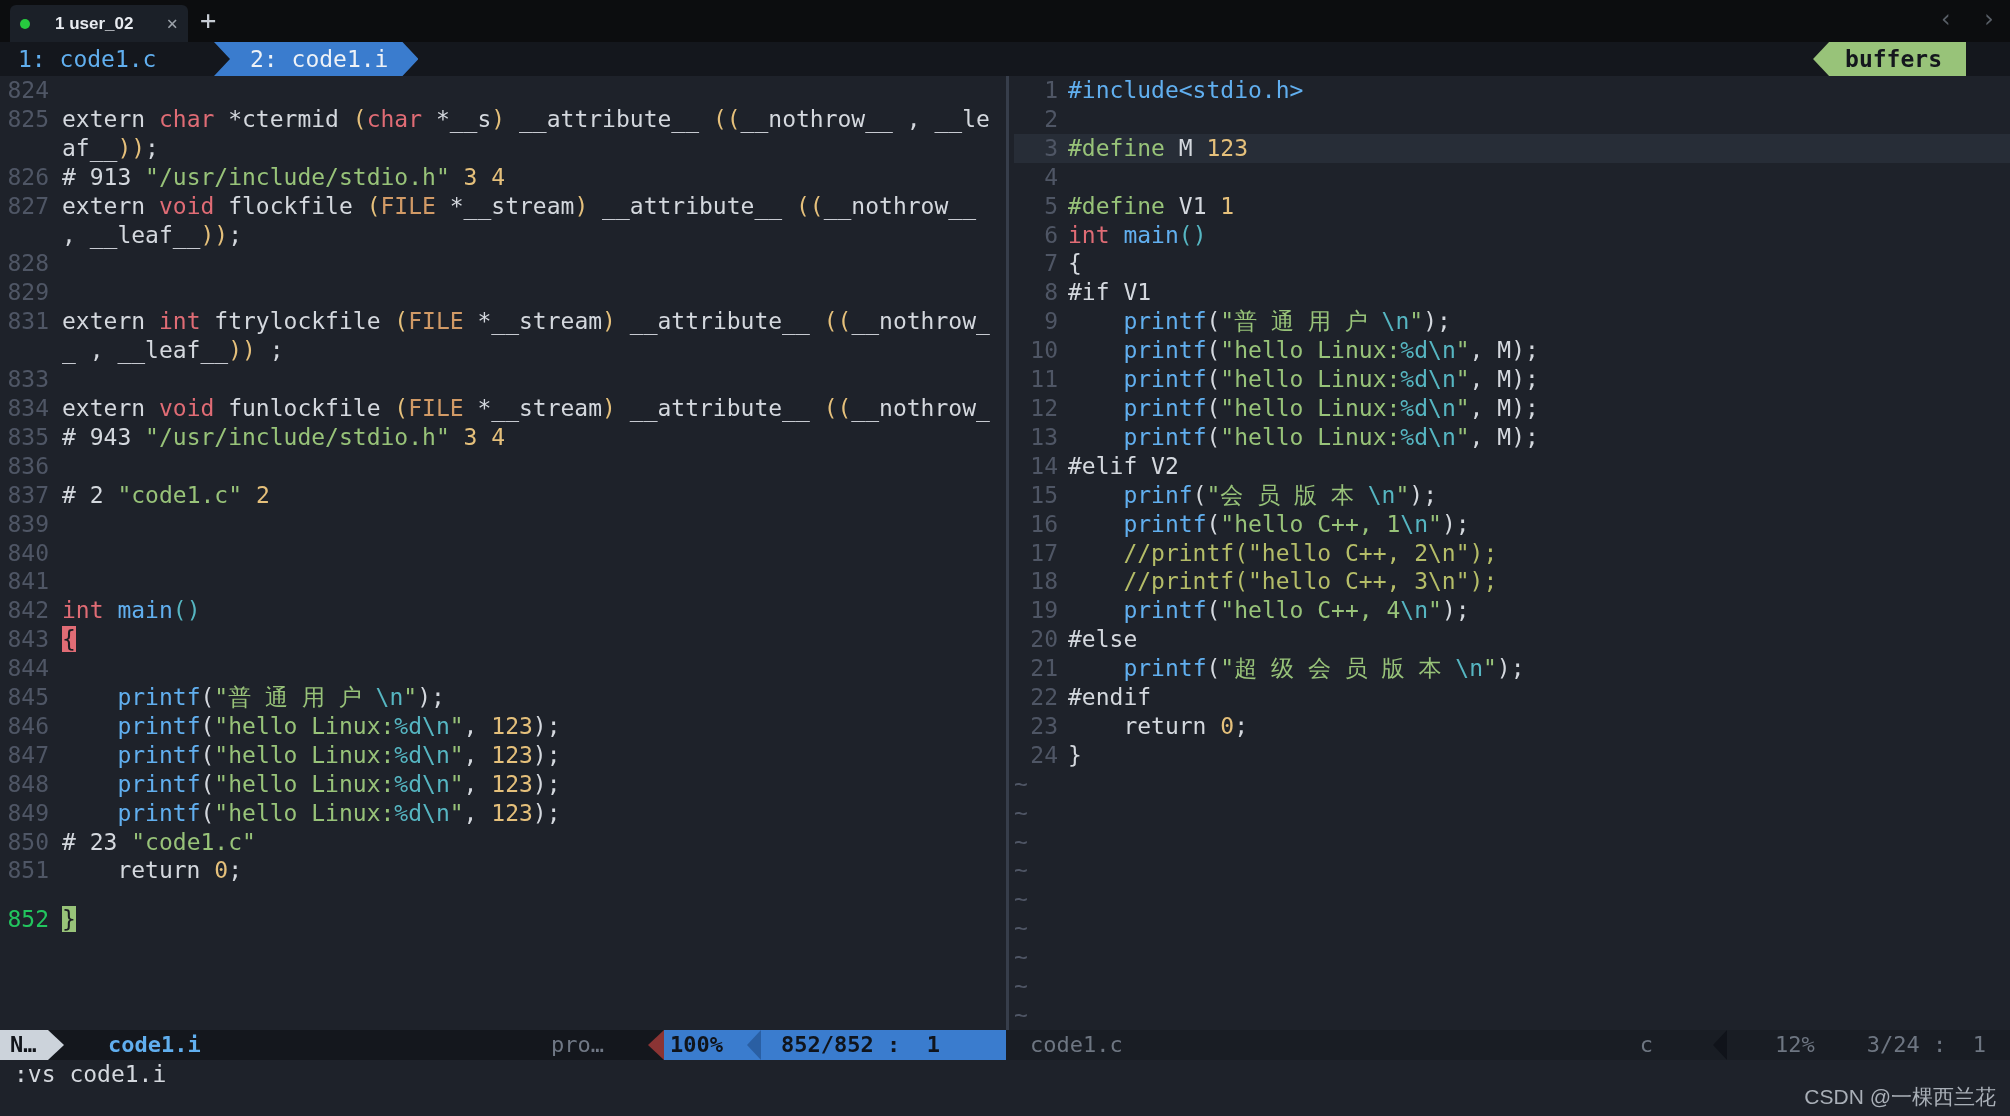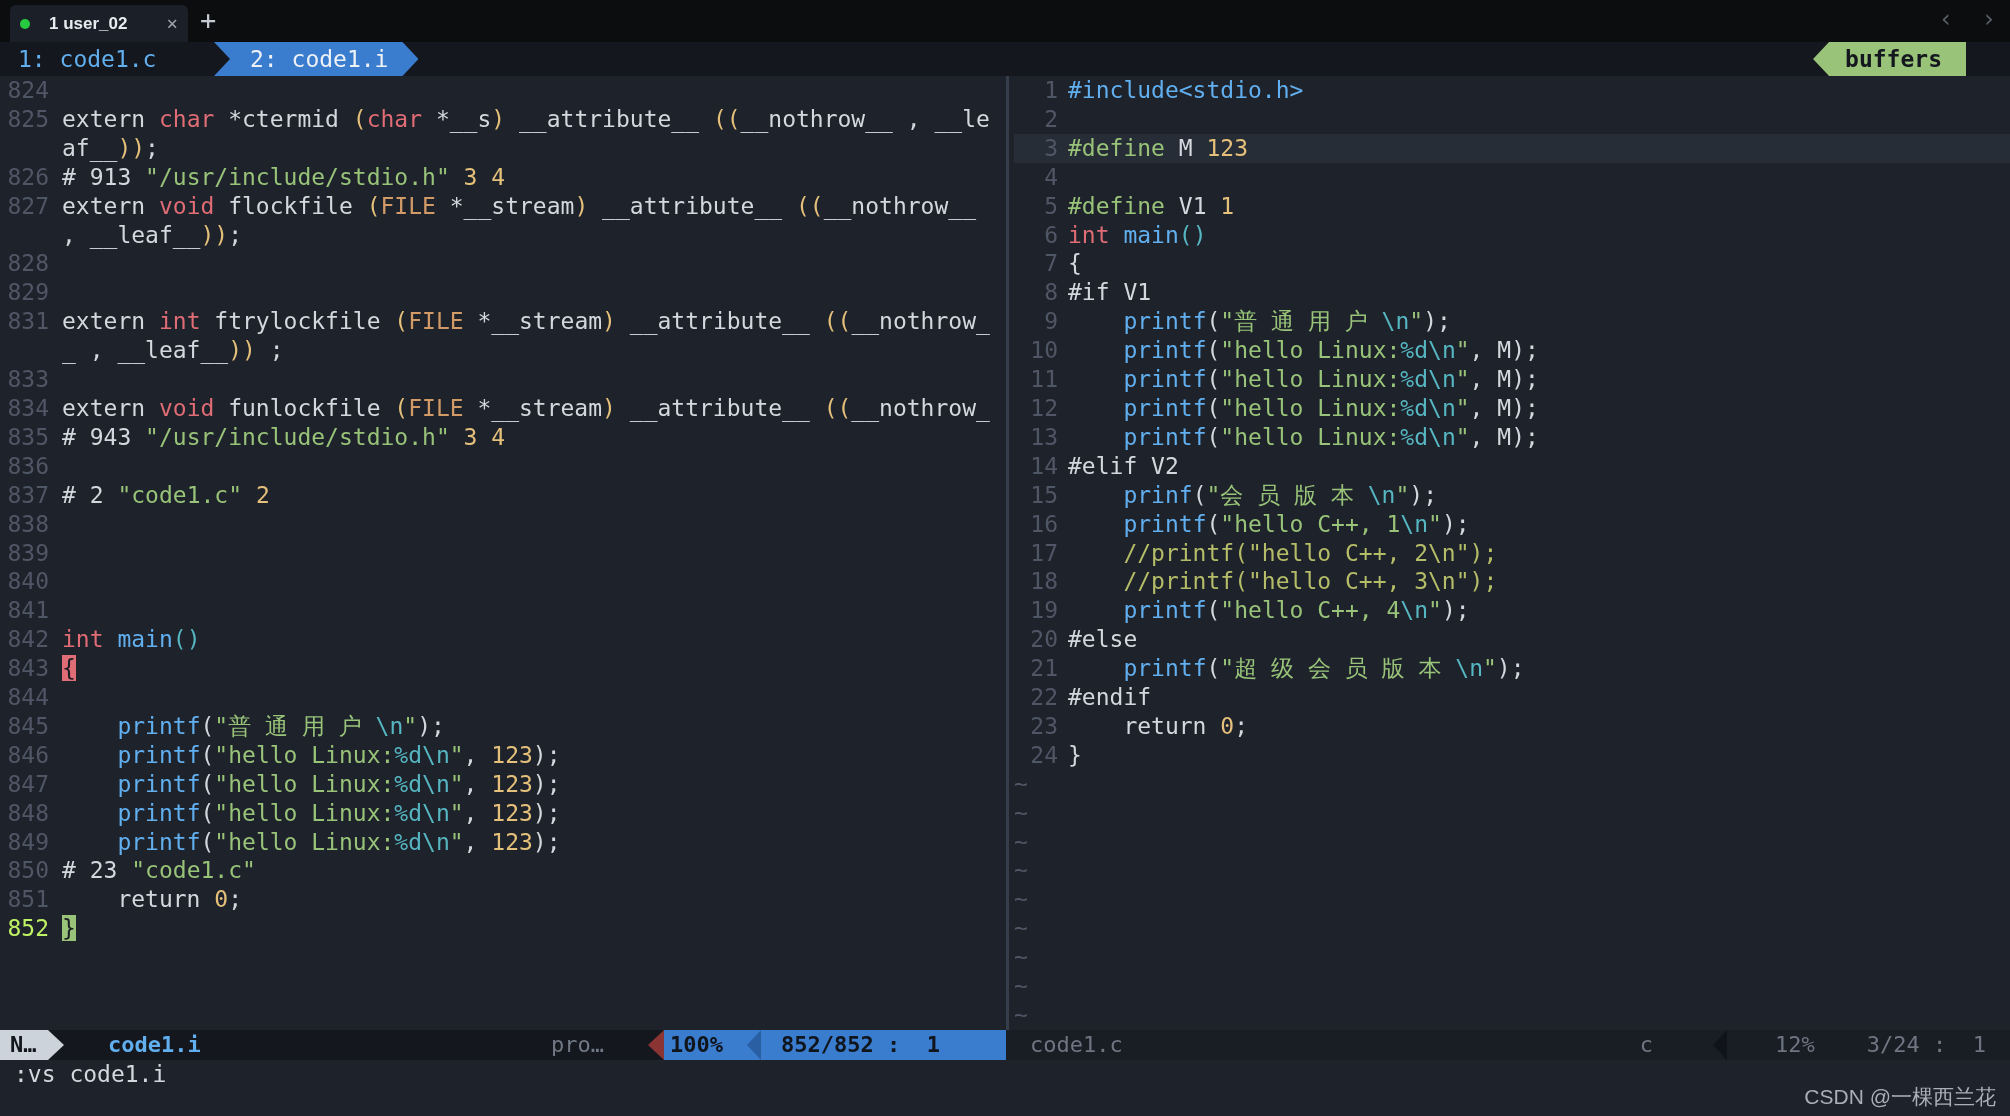--- a/index.html
+++ b/index.html
@@ -4,21 +4,21 @@
 <style>
   * { margin:0; padding:0; box-sizing:border-box; }
   body { background:#15171c; font-family:"DejaVu Sans Mono", monospace; }
   .screen { position:relative; width:2010px; height:1116px; background:#1e222a; overflow:hidden; }
 
   
   .titlebar { position:absolute; top:0; left:0; right:0; height:42px; background:#0c0d0f; }
   .term-tab { position:absolute; left:10px; top:5px; width:178px; height:37px; background:#1b2028;
               border-radius:6px 6px 0 0; display:flex; align-items:center; padding:0 10px; }
   .tab-dot { width:10px; height:10px; border-radius:50%; flex:0 0 auto; }
-  .tab-title { margin-left:19px; font-family:"Liberation Sans",sans-serif; font-size:17px; font-weight:bold; color:#e8ebf0; white-space:nowrap; }
+  .tab-title { margin-left:25px; font-family:"Liberation Sans",sans-serif; font-size:17px; font-weight:bold; color:#e8ebf0; white-space:nowrap; }
   .tab-close { margin-left:auto; color:#9aa0a8; font-size:19px; line-height:1; cursor:default; }
   .tab-new { position:absolute; left:200px; top:4px; color:#c7ccd4; font-size:27px; }
   .tab-nav { position:absolute; right:14px; top:5px; color:#585e66; font-size:24px; }
   .tab-nav span { margin-left:14px; }
 
   
   .tabline { position:absolute; top:42px; left:0; right:0; height:34px; background:#14171d; font-size:23px; }
   .tl-buf1 { position:absolute; left:18px; top:0; height:34px; line-height:34px; color:#61afef; white-space:pre; }
   .tl-buf2 { position:absolute; left:214px; top:0; height:34px; line-height:34px; background:#3a7cce; color:#eef2f7;
              padding:0 30px 0 36px; white-space:pre;
@@ -30,21 +30,21 @@
   
   .editor { position:absolute; top:76px; left:0; height:954px; right:0; display:flex; }
   .pane { position:relative; overflow:hidden; }
   .pane-left { width:1002px; }
   .vdivider { width:12px; background:linear-gradient(to right,#1e222a 4px,#373e4b 4px,#373e4b 7px,#1e222a 7px); }
   .pane-right { flex:1; }
   .crow { height:28.91px; line-height:28.91px; white-space:pre; font-size:23px; }
   .cursorline { background:#272d37; }
   .lnum { display:inline-block; width:49px; text-align:right; margin-right:13px; color:#4f5665; }
   .pane-right .lnum { width:44px; margin-right:10px; }
-  .lnum-hl { color:#bef264; }
+  .lnum-hl { color:#22c55e;margin-top:20px; }
 
   
   .statusrow { position:absolute; top:1030px; left:0; right:0; height:30px; display:flex; font-size:22px; }
   .status-left { width:1006px; position:relative; background:#14171d; height:30px; flex:0 0 auto; }
   .sb-mode { position:absolute; left:0; top:0; height:30px; line-height:30px; width:64px; background:#ccd3db; color:#12151b;
              font-weight:bold; padding-left:10px; clip-path:polygon(0 0, 48px 0, 64px 50%, 48px 100%, 0 100%); }
   .sb-file { position:absolute; left:108px; top:0; line-height:30px; color:#61afef; font-weight:bold; }
   .sb-ft { position:absolute; left:551px; top:0; line-height:30px; color:#707885; }
   .sb-z { position:absolute; left:648px; right:0; top:0; height:30px; display:flex; align-items:stretch; }
   .sb-zarrow { width:16px; background:#8b3434; clip-path:polygon(100% 0, 0 50%, 100% 100%); flex:0 0 auto; }
@@ -98,21 +98,20 @@
         <div class="crow"><span class="lnum"></span><span style="color: rgb(212, 216, 222);">, __leaf__</span><span style="color: rgb(229, 192, 123);">))</span><span style="color: rgb(212, 216, 222);">;</span></div>
         <div class="crow"><span class="lnum">828</span></div>
         <div class="crow"><span class="lnum">829</span></div>
         <div class="crow"><span class="lnum">831</span><span style="color: rgb(212, 216, 222);">extern </span><span style="color: rgb(224, 108, 117);">int</span><span style="color: rgb(212, 216, 222);"> ftrylockfile </span><span style="color: rgb(229, 192, 123);">(</span><span style="color: rgb(209, 154, 102);">FILE</span><span style="color: rgb(212, 216, 222);"> *__stream</span><span style="color: rgb(229, 192, 123);">)</span><span style="color: rgb(212, 216, 222);"> __attribute__ </span><span style="color: rgb(229, 192, 123);">((</span><span style="color: rgb(212, 216, 222);">__nothrow_</span></div>
         <div class="crow"><span class="lnum"></span><span style="color: rgb(212, 216, 222);">_ , __leaf__</span><span style="color: rgb(229, 192, 123);">))</span><span style="color: rgb(212, 216, 222);"> ;</span></div>
         <div class="crow"><span class="lnum">833</span></div>
         <div class="crow"><span class="lnum">834</span><span style="color: rgb(212, 216, 222);">extern </span><span style="color: rgb(224, 108, 117);">void</span><span style="color: rgb(212, 216, 222);"> funlockfile </span><span style="color: rgb(229, 192, 123);">(</span><span style="color: rgb(209, 154, 102);">FILE</span><span style="color: rgb(212, 216, 222);"> *__stream</span><span style="color: rgb(229, 192, 123);">)</span><span style="color: rgb(212, 216, 222);"> __attribute__ </span><span style="color: rgb(229, 192, 123);">((</span><span style="color: rgb(212, 216, 222);">__nothrow_</span></div>
         <div class="crow"><span class="lnum">835</span><span style="color: rgb(212, 216, 222);"># 943 </span><span style="color: rgb(152, 195, 121);">"/usr/include/stdio.h"</span><span style="color: rgb(212, 216, 222);"> </span><span style="color: rgb(229, 192, 123);">3 4</span></div>
         <div class="crow"><span class="lnum">836</span></div>
         <div class="crow"><span class="lnum">837</span><span style="color: rgb(212, 216, 222);"># 2 </span><span style="color: rgb(152, 195, 121);">"code1.c"</span><span style="color: rgb(212, 216, 222);"> </span><span style="color: rgb(229, 192, 123);">2</span></div>
-        <div class="crow"><span class="lnum">838</span></div>
         <div class="crow"><span class="lnum">839</span></div>
         <div class="crow"><span class="lnum">840</span></div>
         <div class="crow"><span class="lnum">841</span></div>
         <div class="crow"><span class="lnum">842</span><span style="color: rgb(224, 108, 117);">int</span><span style="color: rgb(212, 216, 222);"> </span><span style="color: rgb(97, 175, 239);">main</span><span style="color: rgb(86, 182, 194);">()</span></div>
         <div class="crow"><span class="lnum">843</span><span style="color: rgb(26, 29, 35); background: rgb(224, 108, 117);">{</span></div>
         <div class="crow"><span class="lnum">844</span></div>
         <div class="crow"><span class="lnum">845</span><span style="color: rgb(212, 216, 222);">    </span><span style="color: rgb(97, 175, 239);">printf</span><span style="color: rgb(212, 216, 222);">(</span><span style="color: rgb(152, 195, 121);">"普 通 用 户 </span><span style="color: rgb(86, 182, 194);">\n</span><span style="color: rgb(152, 195, 121);">"</span><span style="color: rgb(212, 216, 222);">);</span></div>
         <div class="crow"><span class="lnum">846</span><span style="color: rgb(212, 216, 222);">    </span><span style="color: rgb(97, 175, 239);">printf</span><span style="color: rgb(212, 216, 222);">(</span><span style="color: rgb(152, 195, 121);">"hello Linux:</span><span style="color: rgb(86, 182, 194);">%d\n</span><span style="color: rgb(152, 195, 121);">"</span><span style="color: rgb(212, 216, 222);">, </span><span style="color: rgb(229, 192, 123);">123</span><span style="color: rgb(212, 216, 222);">);</span></div>
         <div class="crow"><span class="lnum">847</span><span style="color: rgb(212, 216, 222);">    </span><span style="color: rgb(97, 175, 239);">printf</span><span style="color: rgb(212, 216, 222);">(</span><span style="color: rgb(152, 195, 121);">"hello Linux:</span><span style="color: rgb(86, 182, 194);">%d\n</span><span style="color: rgb(152, 195, 121);">"</span><span style="color: rgb(212, 216, 222);">, </span><span style="color: rgb(229, 192, 123);">123</span><span style="color: rgb(212, 216, 222);">);</span></div>
         <div class="crow"><span class="lnum">848</span><span style="color: rgb(212, 216, 222);">    </span><span style="color: rgb(97, 175, 239);">printf</span><span style="color: rgb(212, 216, 222);">(</span><span style="color: rgb(152, 195, 121);">"hello Linux:</span><span style="color: rgb(86, 182, 194);">%d\n</span><span style="color: rgb(152, 195, 121);">"</span><span style="color: rgb(212, 216, 222);">, </span><span style="color: rgb(229, 192, 123);">123</span><span style="color: rgb(212, 216, 222);">);</span></div>

